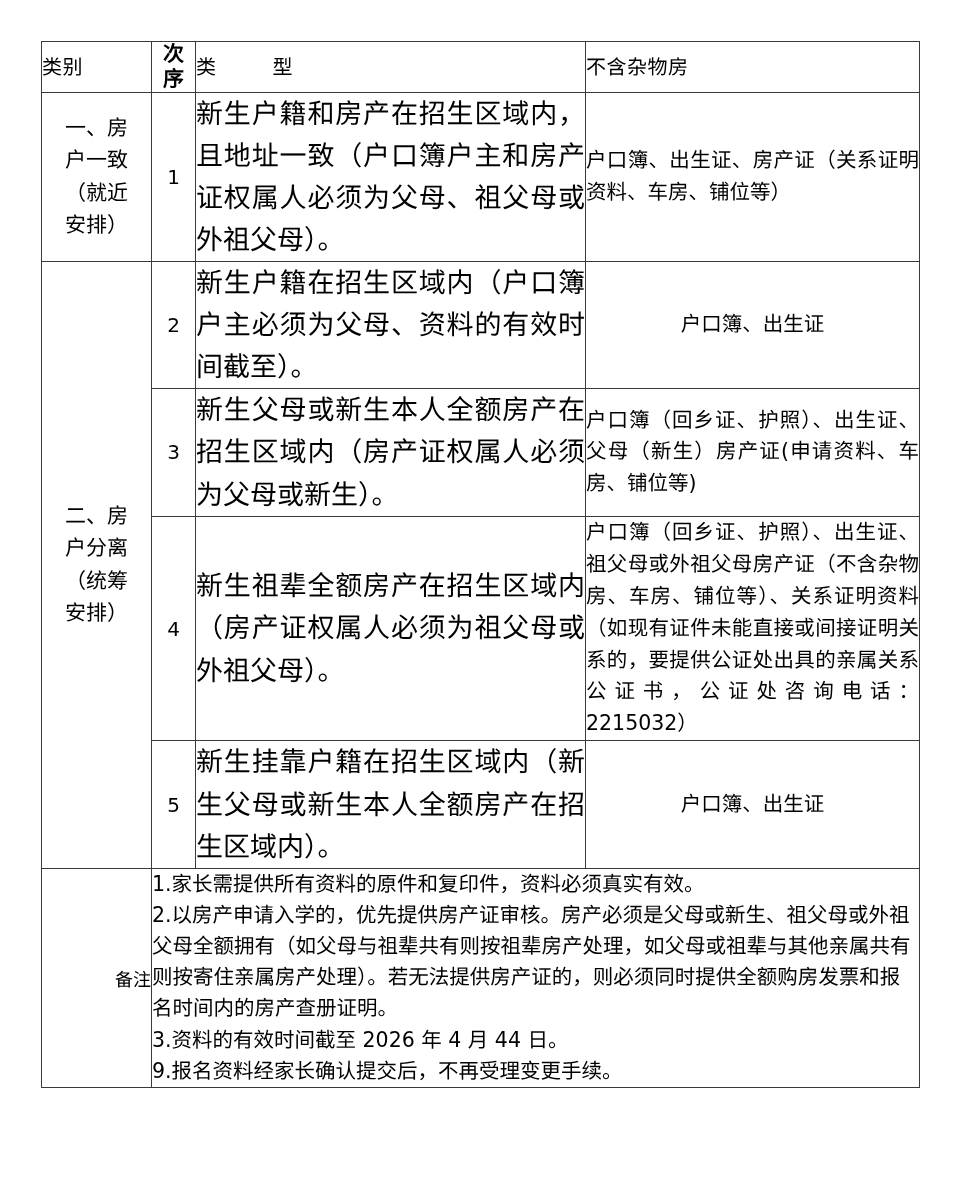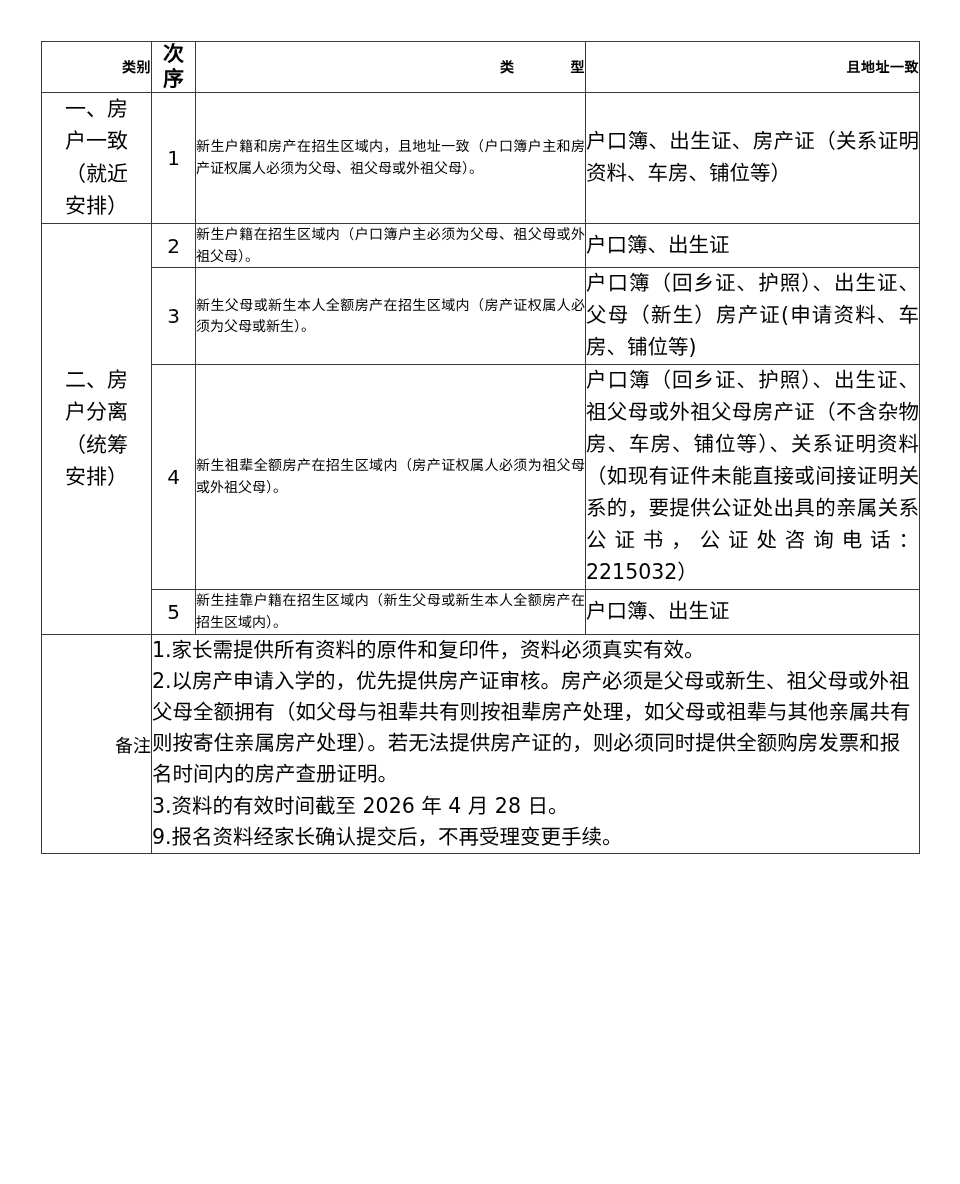--- a/index.html
+++ b/index.html
@@ -47,24 +47,24 @@
   }
 
   
   col.col-category { width: 110px; }
   col.col-order    { width: 44px;  }
   col.col-type     { width: 390px; }
   col.col-docs     { width: 334px; }
 
   
   .hdr {
-    text-align: right;
-    font-size: 14px;
+    text-align: left;
+    font-size: 20px;
     line-height: 1.32;
-    font-weight: 700;
+    font-weight: 400;
     letter-spacing: 0.5px;
     padding: 10px 4px;
   }
   .hdr-order {
     text-align: center;
     font-size: 21px;
     line-height: 1.18;
     padding: 8px 2px;
   }
   .hdr-order .ch { display: block; }
@@ -85,39 +85,39 @@
     white-space: pre-line;
   }
 
   .order-cell {
     text-align: center;
     font-size: 20px;
     padding: 4px 2px;
   }
 
   .type-cell {
-    font-size: 14px;
+    font-size: 27px;
     line-height: 1.56;
     padding: 9px 9px 9px 10px;
     text-align: justify;
     text-justify: inter-character;
     margin-top: 40px;
   }
 
   .docs-cell {
     font-size: 20.5px;
     line-height: 1.56;
     padding: 9px 7px 9px 8px;
     text-align: justify;
     text-justify: inter-character;
   }
 
   .type-cell.indent-line,
   .docs-cell.tight {
-    text-align: left;
+    text-align: center;
   }
 
   
   .type-cell.centered-block {
     padding-top: 0;
     padding-bottom: 0;
   }
 
   
   .notes-label {
@@ -153,42 +153,42 @@
       <thead>
         <tr>
           <th class="hdr">类别</th>
           <th class="hdr-order">
             <span class="ch">次</span>
             <span class="ch">序</span>
           </th>
           <th class="hdr">
             <span class="hdr-type-inner"><span>类</span><span class="gap"></span><span>型</span></span>
           </th>
-          <th class="hdr">且地址一致</th>
+          <th class="hdr">不含杂物房</th>
         </tr>
       </thead>
       <tbody>
 
         <tr>
           <td class="cat-cell" rowspan="1">一、房
 户一致
 （就近
 安排）</td>
           <td class="order-cell">1</td>
           <td class="type-cell">新生户籍和房产在招生区域内，且地址一致（户口簿户主和房产证权属人必须为父母、祖父母或外祖父母）。</td>
           <td class="docs-cell">户口簿、出生证、房产证（关系证明资料、车房、铺位等）</td>
         </tr>
 
         <tr>
           <td class="cat-cell" rowspan="4">二、房
 户分离
 （统筹
 安排）</td>
           <td class="order-cell">2</td>
-          <td class="type-cell">新生户籍在招生区域内（户口簿户主必须为父母、祖父母或外祖父母）。</td>
+          <td class="type-cell">新生户籍在招生区域内（户口簿户主必须为父母、资料的有效时间截至）。</td>
           <td class="docs-cell tight">户口簿、出生证</td>
         </tr>
 
         <tr>
           <td class="order-cell">3</td>
           <td class="type-cell">新生父母或新生本人全额房产在招生区域内（房产证权属人必须为父母或新生）。</td>
           <td class="docs-cell">户口簿（回乡证、护照）、出生证、父母（新生）房产证(申请资料、车房、铺位等)</td>
         </tr>
 
         <tr>
@@ -201,21 +201,21 @@
           <td class="order-cell">5</td>
           <td class="type-cell">新生挂靠户籍在招生区域内（新生父母或新生本人全额房产在招生区域内）。</td>
           <td class="docs-cell tight">户口簿、出生证</td>
         </tr>
 
         <tr>
           <td class="notes-label">备注</td>
           <td class="notes-cell" colspan="3">
             <p>1.家长需提供所有资料的原件和复印件，资料必须真实有效。</p>
             <p>2.以房产申请入学的，优先提供房产证审核。房产必须是父母或新生、祖父母或外祖父母全额拥有（如父母与祖辈共有则按祖辈房产处理，如父母或祖辈与其他亲属共有则按寄住亲属房产处理）。若无法提供房产证的，则必须同时提供全额购房发票和报名时间内的房产查册证明。</p>
-            <p>3.资料的有效时间截至 2026 年 4 月 28 日。</p>
+            <p>3.资料的有效时间截至 2026 年 4 月 44 日。</p>
             <p>9.报名资料经家长确认提交后，不再受理变更手续。</p>
           </td>
         </tr>
 
       </tbody>
     </table>
   </div>
 </div>
 
 </body></html>

